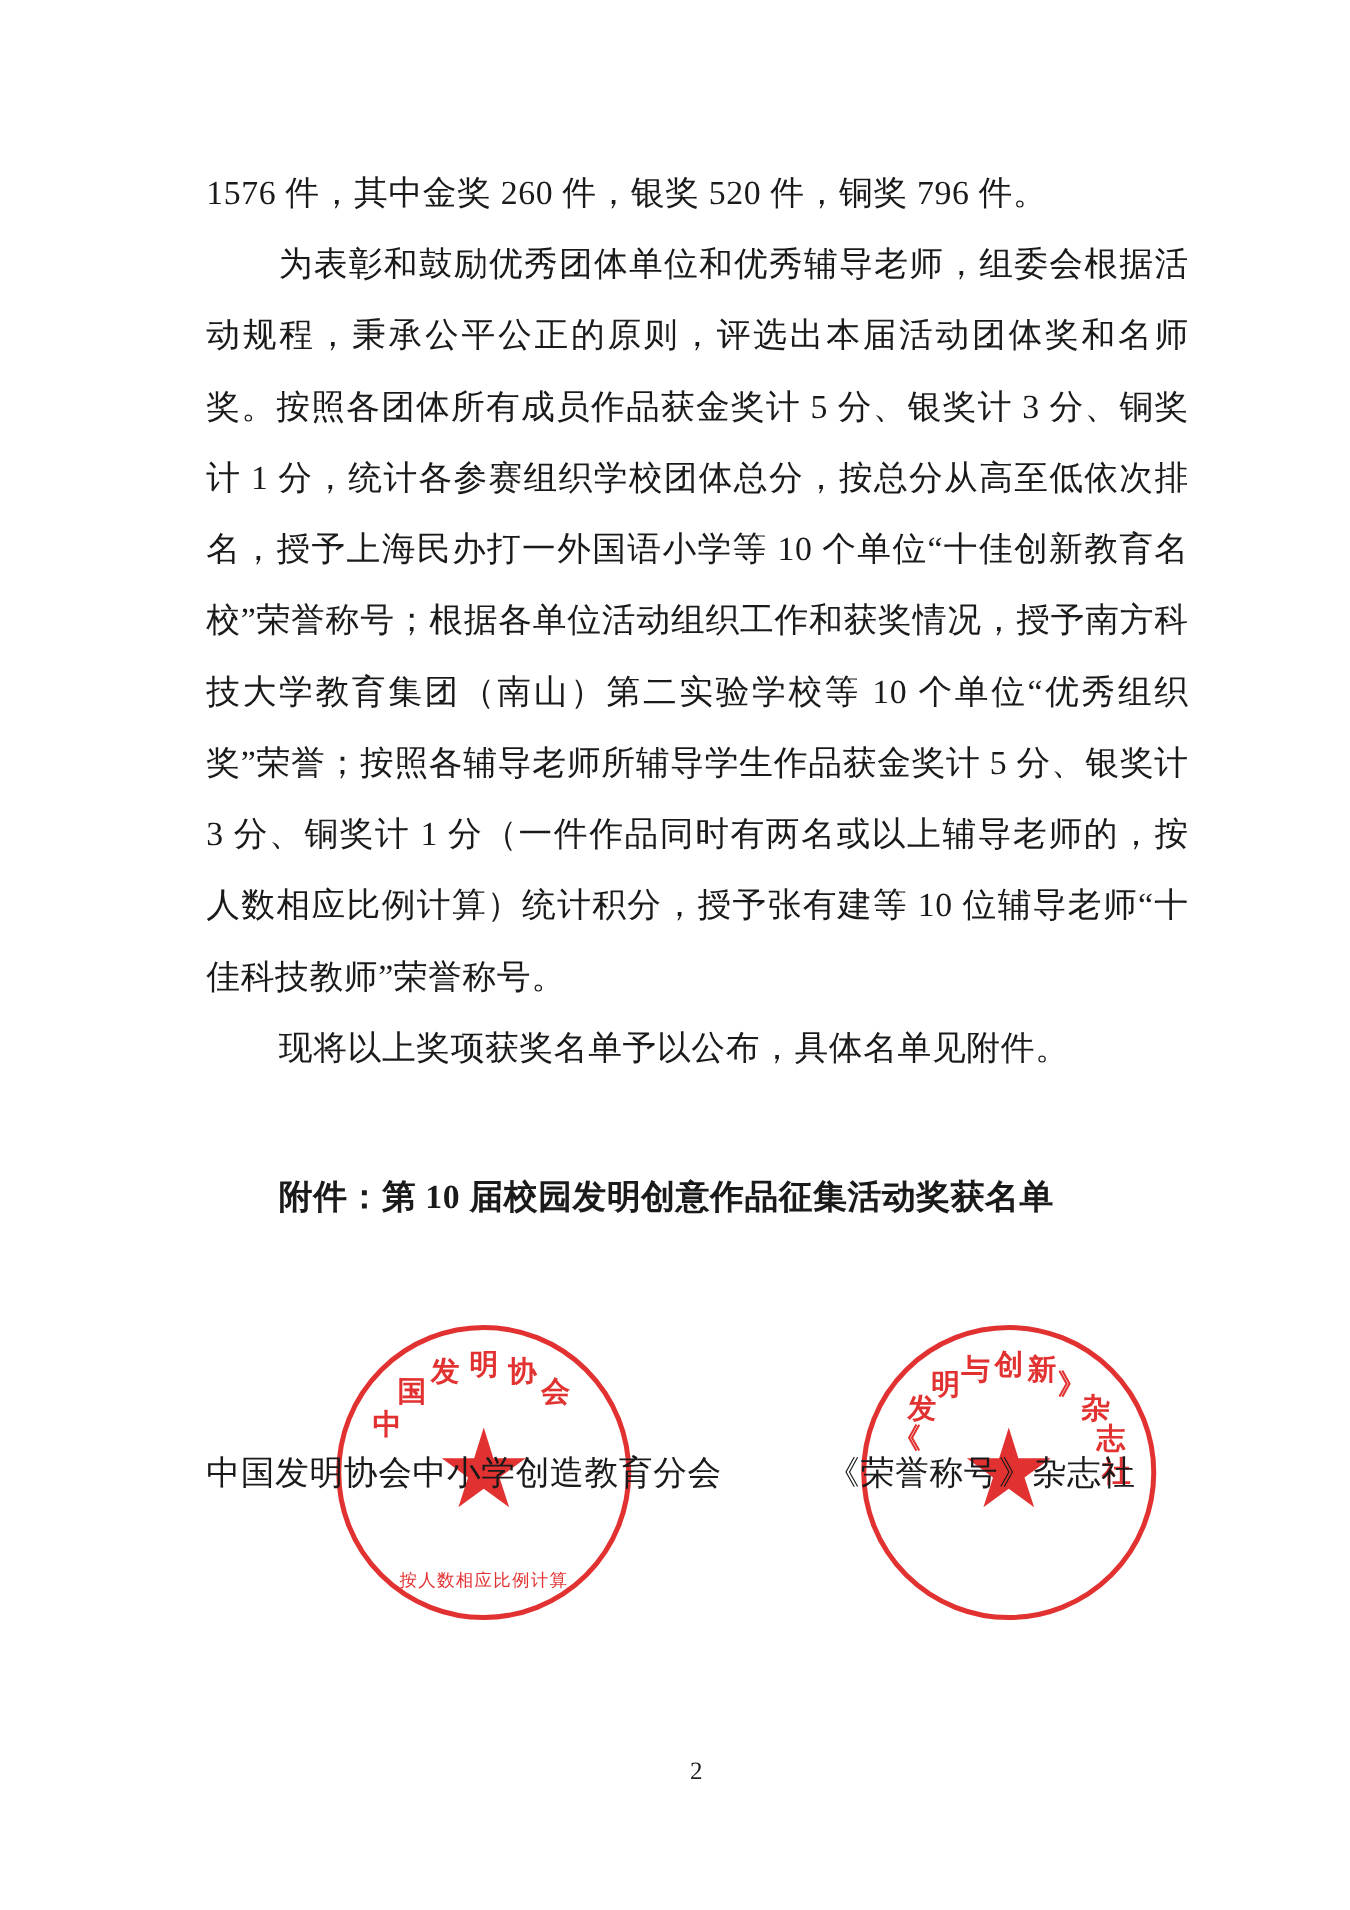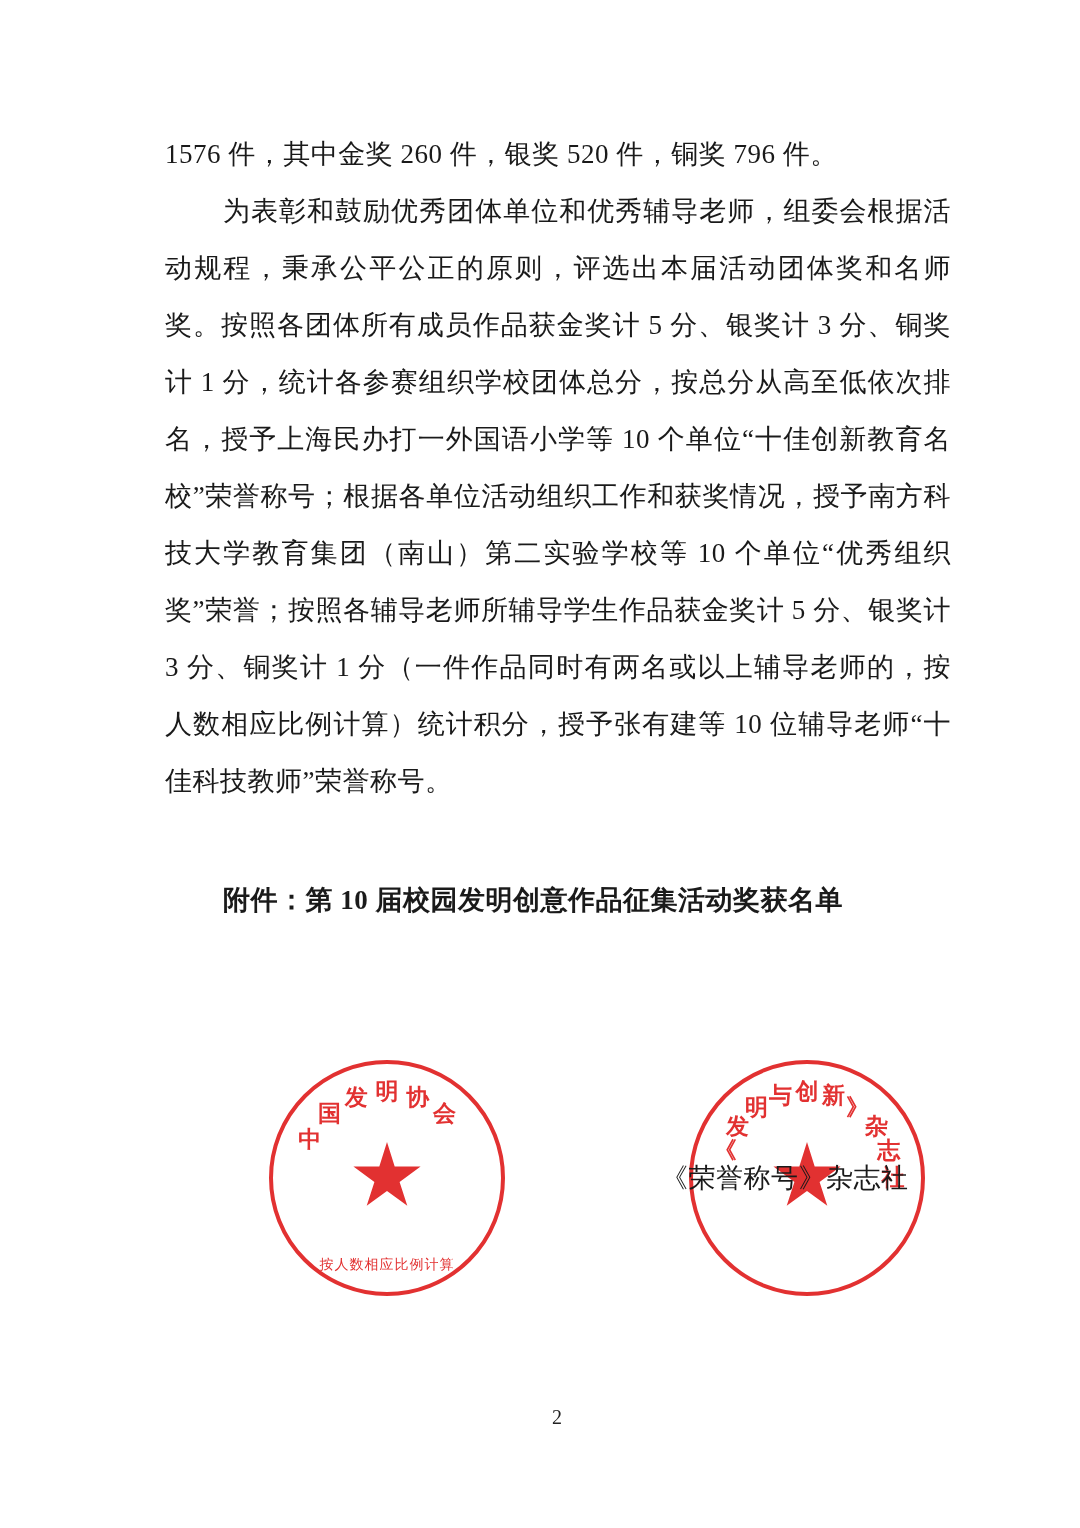--- a/index.html
+++ b/index.html
@@ -143,20 +143,21 @@
   }
 </style>
 </head>
 <body>
 
 <div class="page">
 
   <div class="content">
     <p class="para">1576 件，其中金奖 260 件，银奖 520 件，铜奖 796 件。</p>
     <p class="para indent">为表彰和鼓励优秀团体单位和优秀辅导老师，组委会根据活动规程，秉承公平公正的原则，评选出本届活动团体奖和名师奖。按照各团体所有成员作品获金奖计 5 分、银奖计 3 分、铜奖计 1 分，统计各参赛组织学校团体总分，按总分从高至低依次排名，授予上海民办打一外国语小学等 10 个单位“十佳创新教育名校”荣誉称号；根据各单位活动组织工作和获奖情况，授予南方科技大学教育集团（南山）第二实验学校等 10 个单位“优秀组织奖”荣誉；按照各辅导老师所辅导学生作品获金奖计 5 分、银奖计 3 分、铜奖计 1 分（一件作品同时有两名或以上辅导老师的，按人数相应比例计算）统计积分，授予张有建等 10 位辅导老师“十佳科技教师”荣誉称号。</p>
+    <p class="para indent">现将以上奖项获奖名单予以公布，具体名单见附件。</p>
     <div class="attachment-line">附件：第 10 届校园发明创意作品征集活动奖获名单</div>
   </div>
 
   <div class="seal seal-1">
     <div class="seal-star"></div>
     <div class="seal-text">
       <div class="seal-char" style="transform: rotate(-64deg) translateY(-86px) rotate(64deg);">中</div>
       <div class="seal-char" style="transform: rotate(-42deg) translateY(-86px) rotate(42deg);">国</div>
       <div class="seal-char" style="transform: rotate(-21deg) translateY(-86px) rotate(21deg);">发</div>
       <div class="seal-char" style="transform: rotate(0deg) translateY(-86px) rotate(0deg);">明</div>
@@ -177,19 +178,20 @@
       <div class="seal-char" style="transform: rotate(18deg) translateY(-86px) rotate(-18deg);">新</div>
       <div class="seal-char" style="transform: rotate(36deg) translateY(-86px) rotate(-36deg);">》</div>
       <div class="seal-char" style="transform: rotate(54deg) translateY(-86px) rotate(-54deg);">杂</div>
       <div class="seal-char" style="transform: rotate(72deg) translateY(-86px) rotate(-72deg);">志</div>
       <div class="seal-char" style="transform: rotate(90deg) translateY(-86px) rotate(-90deg);">社</div>
     </div>
   </div>
 
   <div class="sign-block">
     <div class="sign-row">
+      <span class="sign-left">中国发明协会中小学创造教育分会</span>
       <span class="sign-right">《荣誉称号》杂志社</span>
     </div>
 
   </div>
 
   <div class="page-number">2</div>
 </div>
 
 </body></html>

